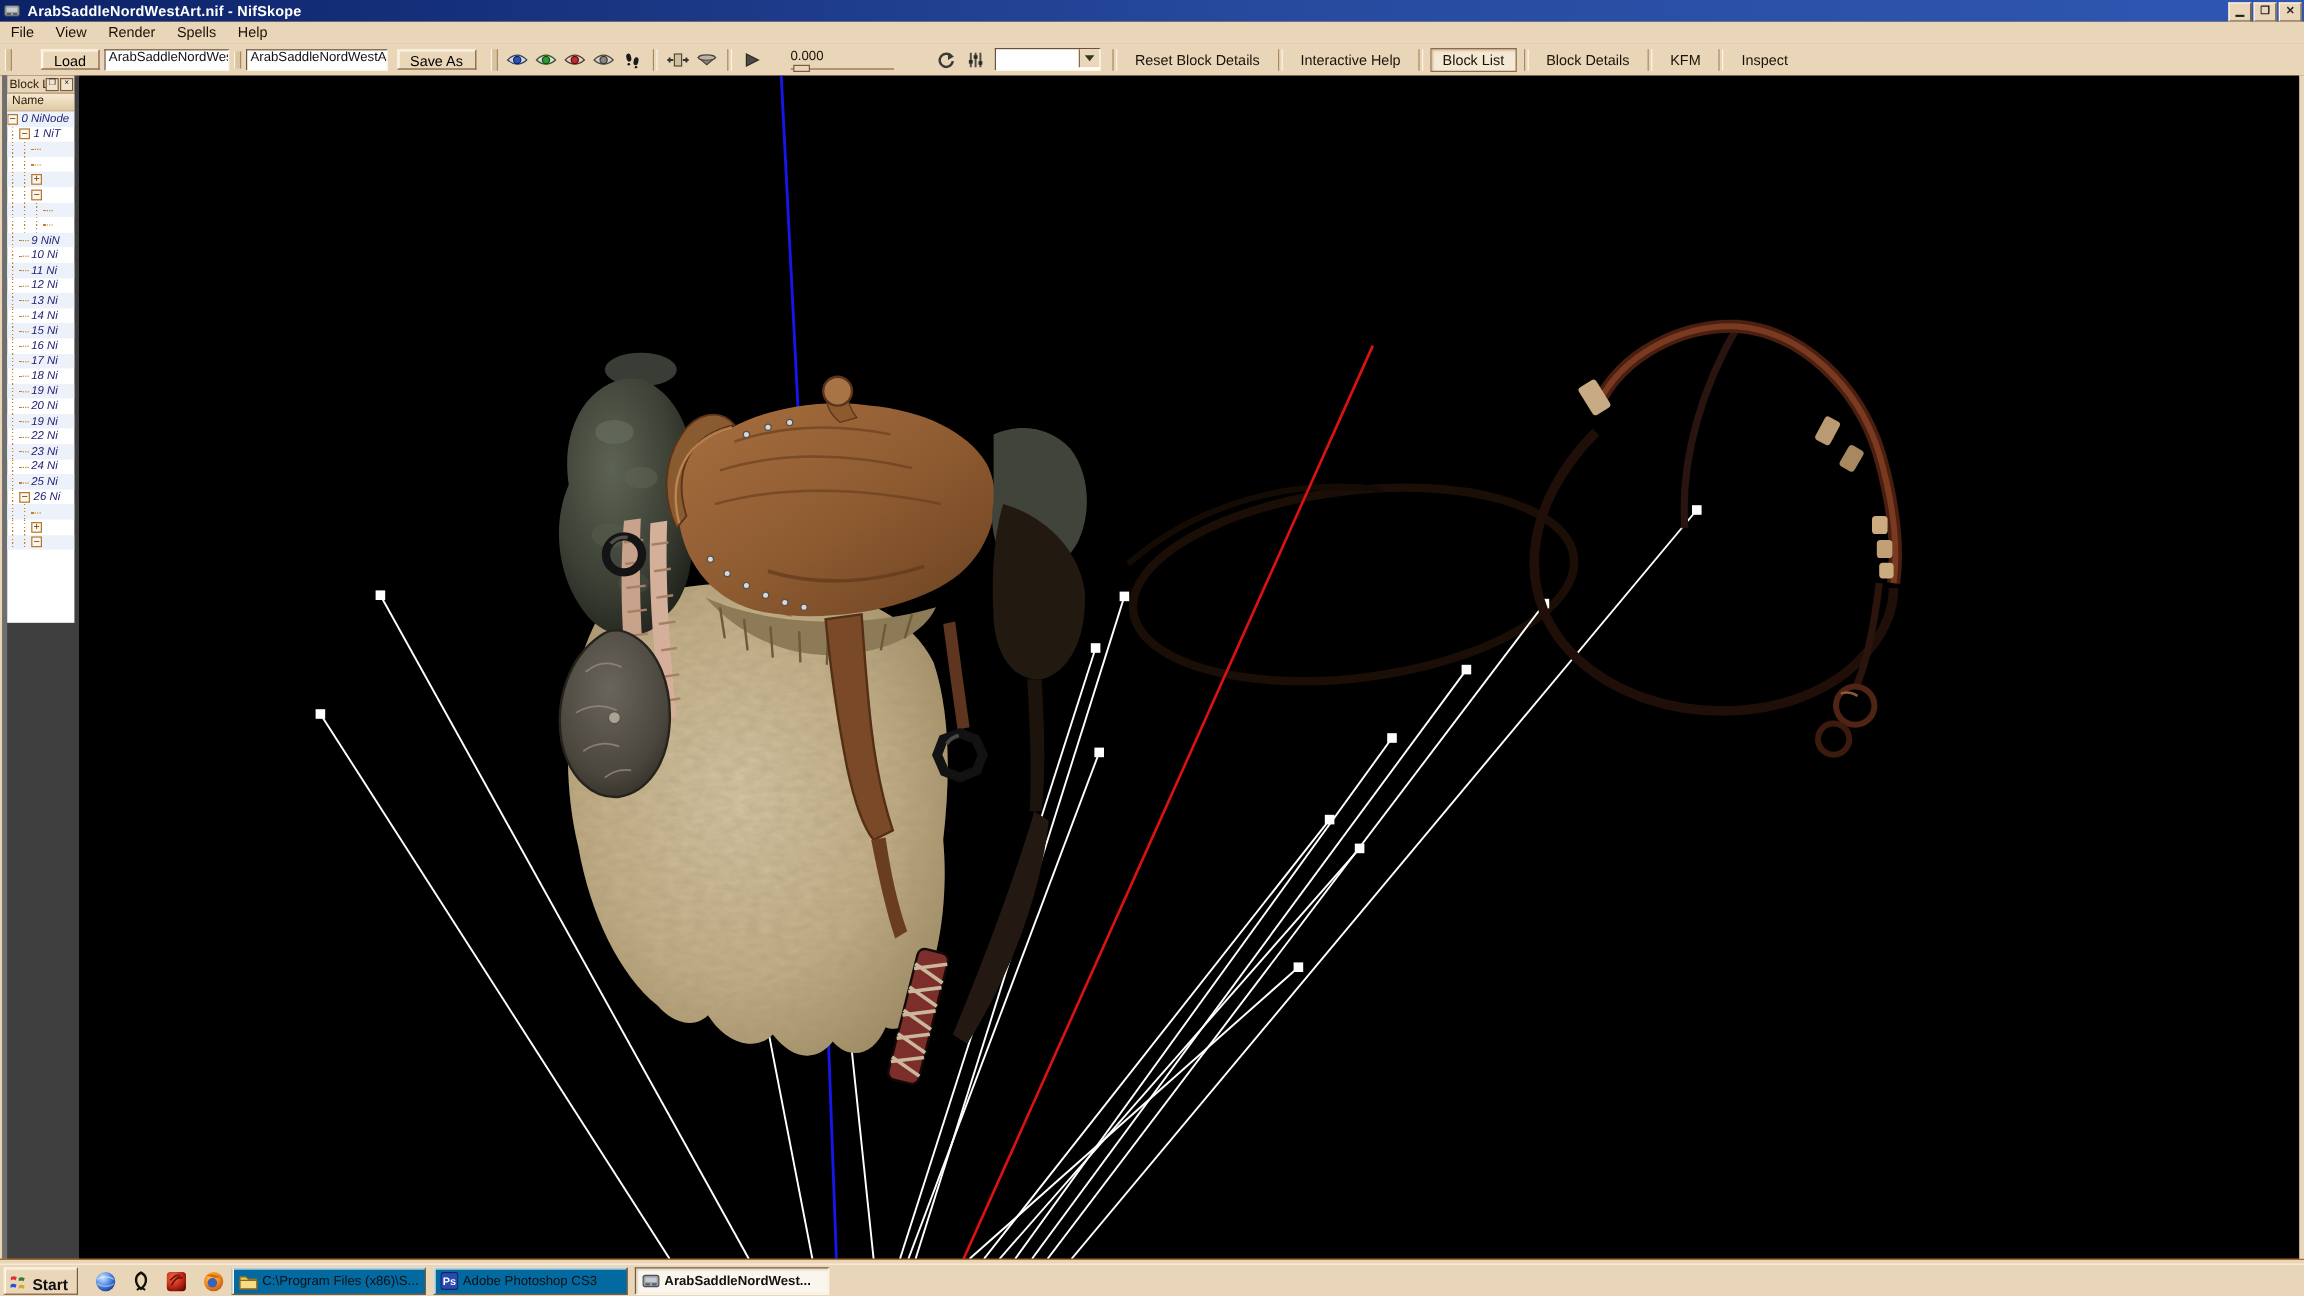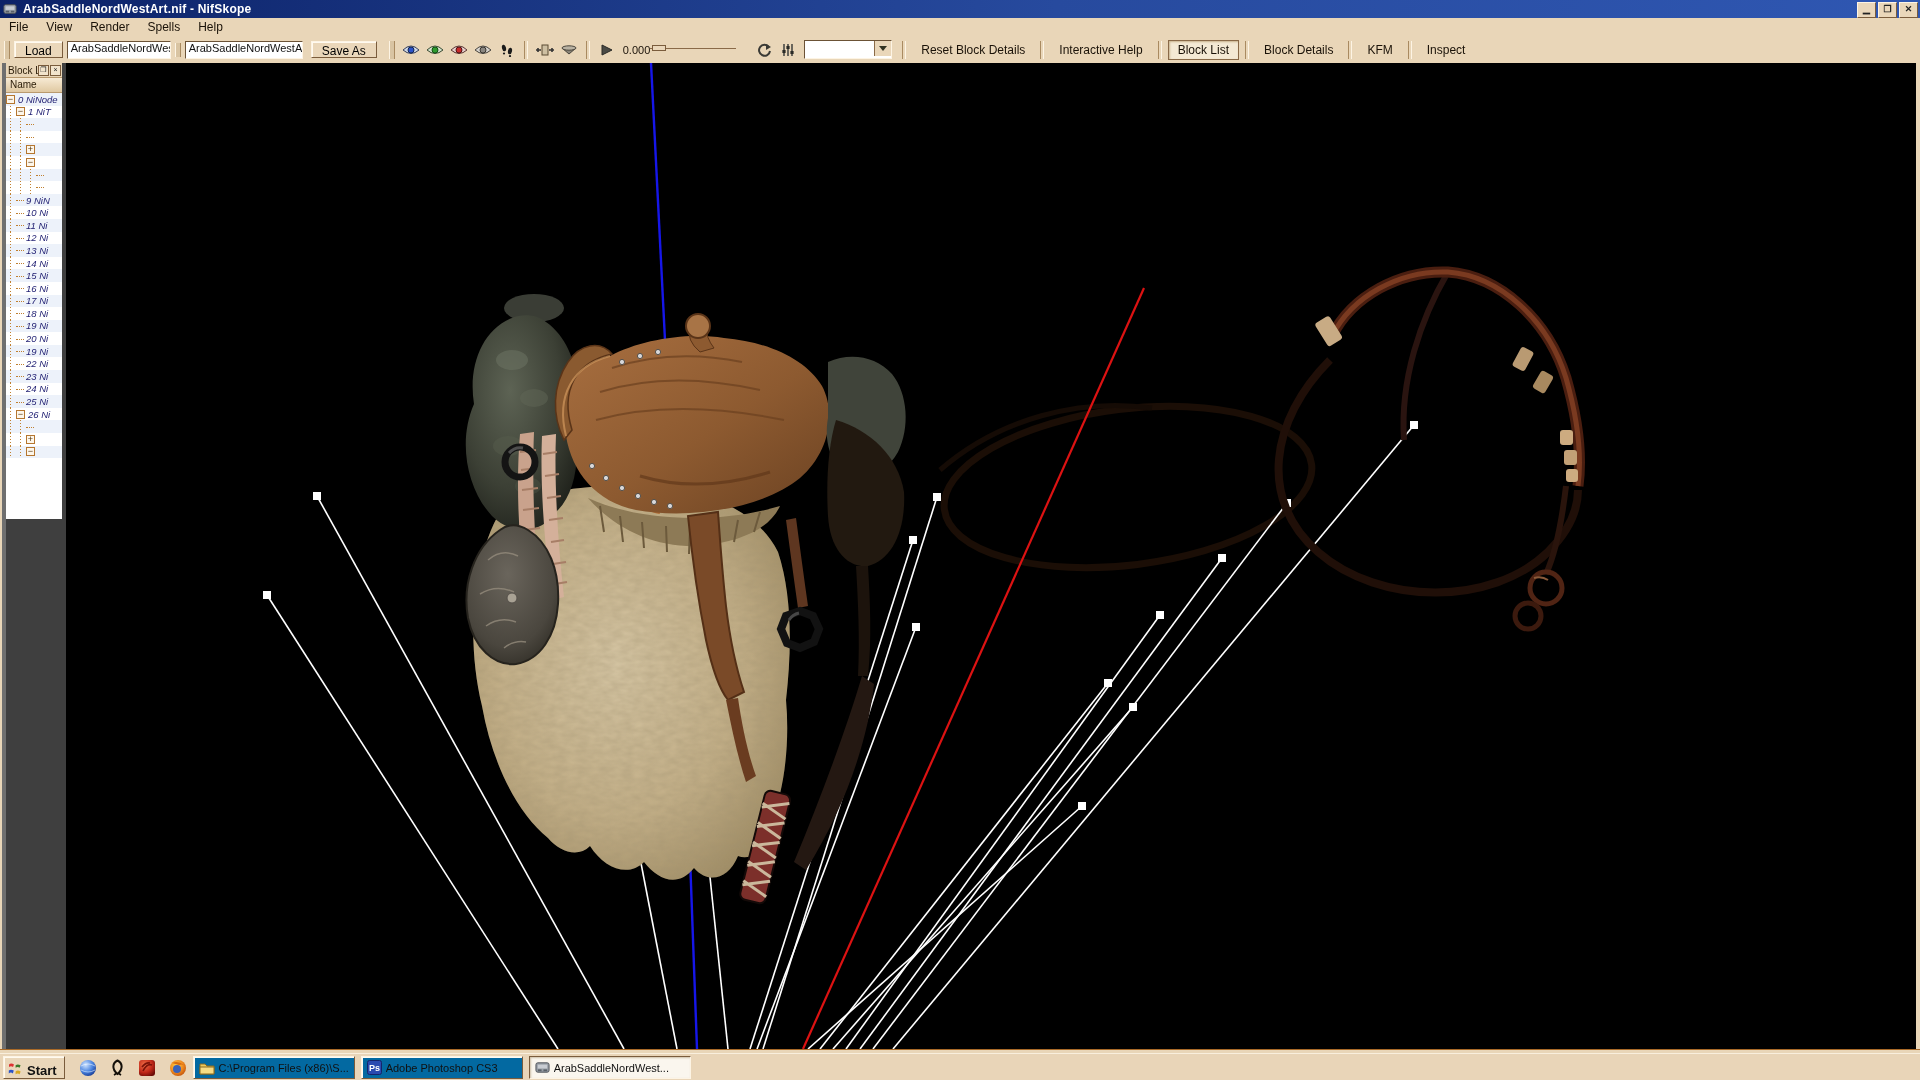--- a/index.html
+++ b/index.html
@@ -16,29 +16,29 @@
            text-align:center;color:#222;font-weight:bold;}
   .app-icon{width:14px;height:14px;margin-left:3px;}
   .menubar{position:absolute;left:0;top:18px;width:1920px;height:18px;background:#e9d6b8;
            border-bottom:1px solid #cdb28a;display:flex;align-items:center;}
   .menu-item{font-size:12px;color:#1a1208;padding:0 9px;height:18px;line-height:18px;}
   .toolbar{position:absolute;left:0;top:36px;width:1920px;height:27px;background:#e9d6b8;
            border-bottom:1px solid #a96a28;display:flex;align-items:center;font-size:12px;color:#1a1208;}
   .grip{width:4px;height:18px;margin:0 4px;border-left:1px solid #fdf4e4;border-right:1px solid #a98a60;
         background:#d9c4a2;}
   .btn3d{background:#ead7ba;border:1px solid;border-color:#fdf4e4 #7a5c3c #7a5c3c #fdf4e4;
-         box-shadow:inset 1px 1px 0 #fffaf0;padding:1px 10px;font-size:12px;height:17px;line-height:16px;}
+         box-shadow:inset 1px 1px 0 #fffaf0;padding:1px 10px;font-size:12px;height:17px;line-height:16px;margin-left:20px;}
   .field{background:#fff;border:1px solid;border-color:#6b5236 #fdf4e4 #fdf4e4 #6b5236;height:16px;
          font-size:11px;padding:0 3px;overflow:hidden;white-space:nowrap;text-align:right;
          font-family:"Liberation Sans",sans-serif;color:#111;}
   .tbsep{width:2px;height:18px;margin:0 5px;border-left:1px solid #a98a60;border-right:1px solid #fdf4e4;}
   .tb-ico{width:20px;height:16px;margin:0 2px;display:flex;align-items:center;justify-content:center;}
   .tb-text-btn{padding:2px 9px;margin:0 1px;white-space:nowrap;}
   .tb-text-btn.active{background:#f4e9d4;border:1px solid #8a6a48;box-shadow:inset 1px 1px 2px #c9b48e;}
-  .anim-wrap{display:flex;flex-direction:row;align-items:flex-start;margin:0 4px;}
+  .anim-wrap{display:flex;flex-direction:column;align-items:flex-start;margin:0 20px;}
   .anim-val{font-size:11px;line-height:12px;}
   .anim-slider{width:86px;height:4px;border-bottom:1px solid #8a6a48;position:relative;}
   .anim-handle{position:absolute;left:2px;top:1px;width:12px;height:4px;background:#ead7ba;
                border:1px solid #7a5c3c;}
   .combo{width:86px;height:17px;background:#fff;border:1px solid;border-color:#6b5236 #fdf4e4 #fdf4e4 #6b5236;
          position:relative;}
   .combo-btn{position:absolute;right:0;top:0;width:16px;height:15px;background:#ead7ba;
              border-left:1px solid #8a6a48;display:flex;align-items:center;justify-content:center;}
   .arrow-dn{width:0;height:0;border-left:4px solid transparent;border-right:4px solid transparent;
             border-top:5px solid #332;}
@@ -72,21 +72,21 @@
            border-top:1px solid #f9efdd;display:flex;align-items:center;}
   .start-btn{margin-left:3px;height:21px;display:flex;align-items:flex-end;gap:3px;padding:0 7px 0 4px;
              background:#ead7ba;border:1px solid;border-color:#fdf4e4 #7a5c3c #7a5c3c #fdf4e4;
              box-shadow:inset 1px 1px 0 #fffaf0;}
   .start-label{font-size:13px;font-weight:bold;color:#111;}
   .ql{display:flex;align-items:center;gap:13px;margin-left:14px;}
   .task-btn{height:21px;width:150px;margin-left:6px;display:flex;align-items:center;gap:4px;padding:0 5px;
             background:#0369a1;border:1px solid;border-color:#fdf4e4 #7a5c3c #7a5c3c #fdf4e4;
             box-shadow:inset 1px 1px 0 #fffaf0;font-size:11px;color:#111;overflow:hidden;white-space:nowrap;}
   .task-btn.active{background:#faf6ee;border-color:#7a5c3c #fdf4e4 #fdf4e4 #7a5c3c;box-shadow:inset 1px 1px 2px #cfc0a8;
-                   font-weight:normal;}
+                   font-weight:bold;}
   .task-label{overflow:hidden;white-space:nowrap;}
 </style>
 </head>
 <body>
 
 <div class="screen">
 
   <div class="titlebar">
     <svg class="app-icon" viewBox="0 0 16 16">
       <rect x="1" y="3" width="14" height="10" rx="2" fill="#9aa0a8" stroke="#4a4f55"></rect>

